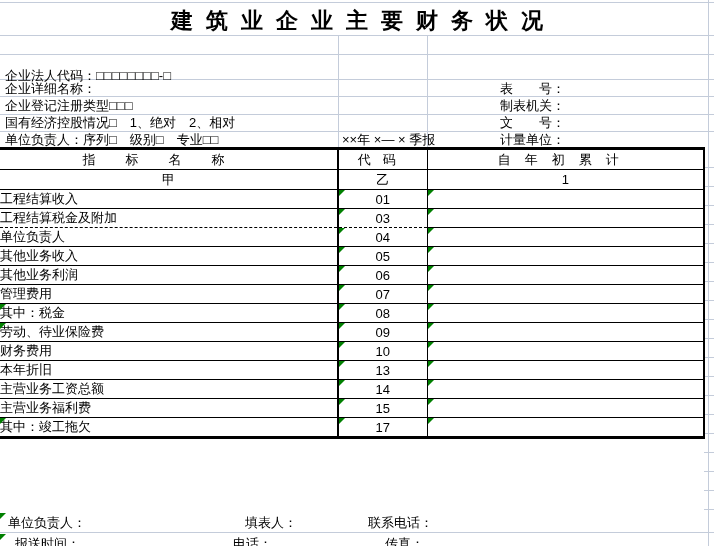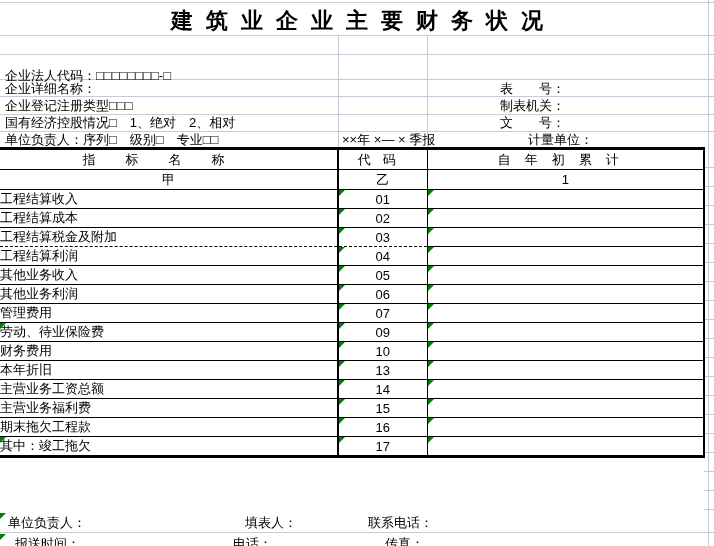--- a/index.html
+++ b/index.html
@@ -63,21 +63,21 @@
 
   <div class="inforow" style="left:5px;top:67px">企业法人代码：□□□□□□□□-□</div>
   <div class="inforow" style="left:5px;top:80px">企业详细名称：</div>
   <div class="inforow" style="left:5px;top:97px">企业登记注册类型□□□</div>
   <div class="inforow" style="left:5px;top:114px">国有经济控股情况□　1、绝对　2、相对</div>
   <div class="inforow" style="left:5px;top:131px">单位负责人：序列□　级别□　专业□□</div>
   <div class="inforow" style="left:342px;top:131px">××年 ×— × 季报</div>
   <div class="inforow" style="left:500px;top:80px">表　　号：</div>
   <div class="inforow" style="left:500px;top:97px">制表机关：</div>
   <div class="inforow" style="left:500px;top:114px">文　　号：</div>
-  <div class="inforow" style="left:528px;top:131px">计量单位：</div>
+  <div class="inforow" style="left:500px;top:131px">计量单位：</div>
 
   <table class="main">
     <colgroup>
       <col style="width:338px">
         <col style="width:89px">
         <col style="width:277px">
     </colgroup>
     <thead>
       <tr>
         <td class="ls-name">指标名称</td>
@@ -89,48 +89,48 @@
         <td class="codecol">乙</td>
         <td class="valcol" style="text-align:center">1</td>
       </tr>
     </thead>
     <tbody>
         <tr>
           <td class="namecol ind0"><span>工程结算收入</span></td>
           <td class="codecol"><span class="tri"></span><span>01</span></td>
           <td class="valcol"><span class="tri"></span><span></span></td>
         </tr>
-        <tr>
-          <td class="namecol ind0"><span>工程结算成本</span></td>
-          <td class="codecol"><span class="tri"></span><span>02</span></td>
-          <td class="valcol"><span class="tri"></span><span></span></td>
-        </tr>
         <tr class="pagebreak">
           <td class="namecol ind0"><span>工程结算税金及附加</span></td>
           <td class="codecol"><span class="tri"></span><span>03</span></td>
           <td class="valcol"><span class="tri"></span><span></span></td>
         </tr>
         <tr>
-          <td class="namecol ind0"><span>工程结算利润</span></td>
+          <td class="namecol ind0"><span>单位负责人</span></td>
           <td class="codecol"><span class="tri"></span><span>04</span></td>
           <td class="valcol"><span class="tri"></span><span></span></td>
         </tr>
         <tr>
           <td class="namecol ind0"><span>其他业务收入</span></td>
           <td class="codecol"><span class="tri"></span><span>05</span></td>
           <td class="valcol"><span class="tri"></span><span></span></td>
         </tr>
         <tr>
           <td class="namecol ind0"><span>其他业务利润</span></td>
           <td class="codecol"><span class="tri"></span><span>06</span></td>
           <td class="valcol"><span class="tri"></span><span></span></td>
         </tr>
         <tr>
           <td class="namecol ind0"><span>管理费用</span></td>
           <td class="codecol"><span class="tri"></span><span>07</span></td>
+          <td class="valcol"><span class="tri"></span><span></span></td>
+        </tr>
+        <tr>
+          <td class="namecol ind1"><span class="tri"></span><span>其中：税金</span></td>
+          <td class="codecol"><span class="tri"></span><span>08</span></td>
           <td class="valcol"><span class="tri"></span><span></span></td>
         </tr>
         <tr>
           <td class="namecol ind2"><span class="tri"></span><span>劳动、待业保险费</span></td>
           <td class="codecol"><span class="tri"></span><span>09</span></td>
           <td class="valcol"><span class="tri"></span><span></span></td>
         </tr>
         <tr>
           <td class="namecol ind0"><span>财务费用</span></td>
           <td class="codecol"><span class="tri"></span><span>10</span></td>
@@ -145,25 +145,20 @@
           <td class="namecol ind0"><span>主营业务工资总额</span></td>
           <td class="codecol"><span class="tri"></span><span>14</span></td>
           <td class="valcol"><span class="tri"></span><span></span></td>
         </tr>
         <tr>
           <td class="namecol ind0"><span>主营业务福利费</span></td>
           <td class="codecol"><span class="tri"></span><span>15</span></td>
           <td class="valcol"><span class="tri"></span><span></span></td>
         </tr>
         <tr>
-          <td class="namecol ind0"><span>期末拖欠工程款</span></td>
-          <td class="codecol"><span class="tri"></span><span>16</span></td>
-          <td class="valcol"><span class="tri"></span><span></span></td>
-        </tr>
-        <tr>
           <td class="namecol ind1"><span class="tri"></span><span>其中：竣工拖欠</span></td>
           <td class="codecol"><span class="tri"></span><span>17</span></td>
           <td class="valcol"><span class="tri"></span><span></span></td>
         </tr>
       </tbody>
   </table>
 
   <div class="tri-abs" style="left:0;top:513px"></div>
   <div class="tri-abs" style="left:0;top:534px"></div>
   <div class="footrow" style="top:514px;left:0;width:714px">

